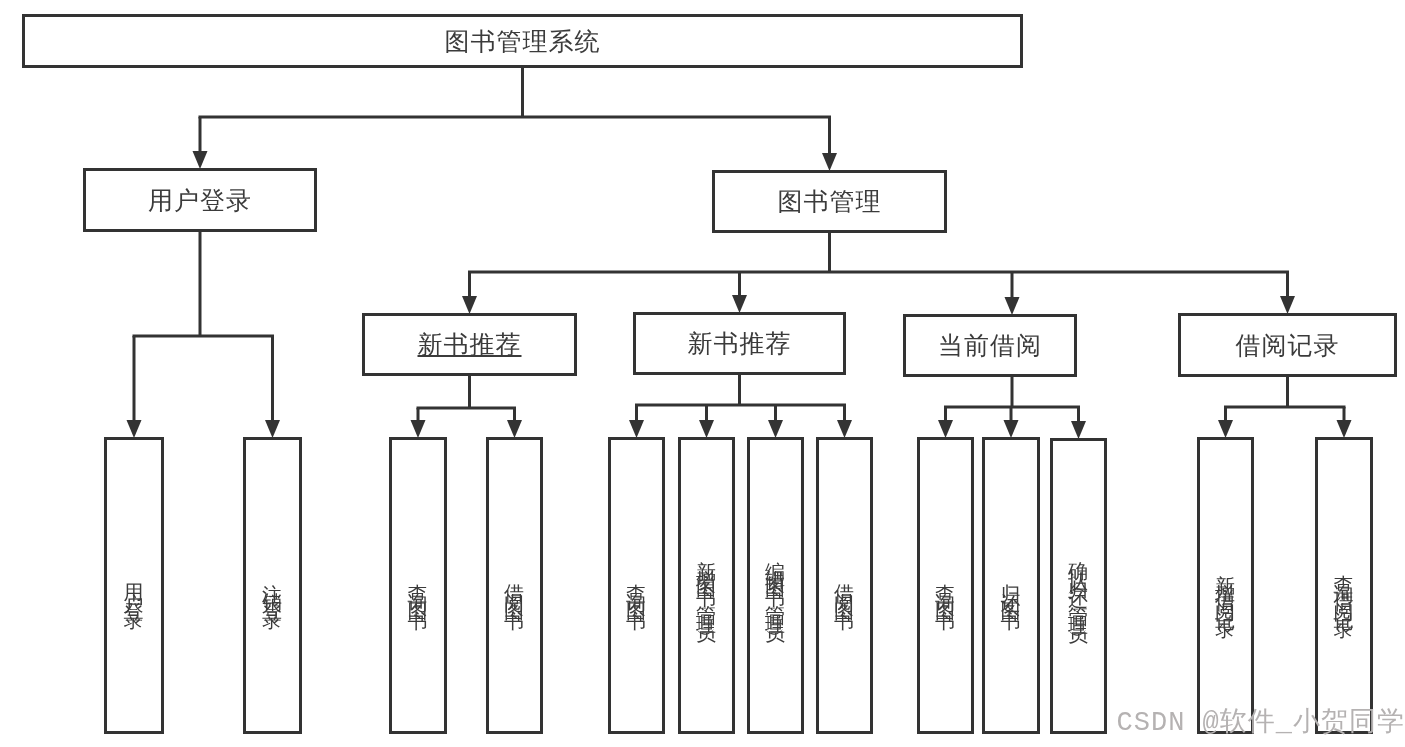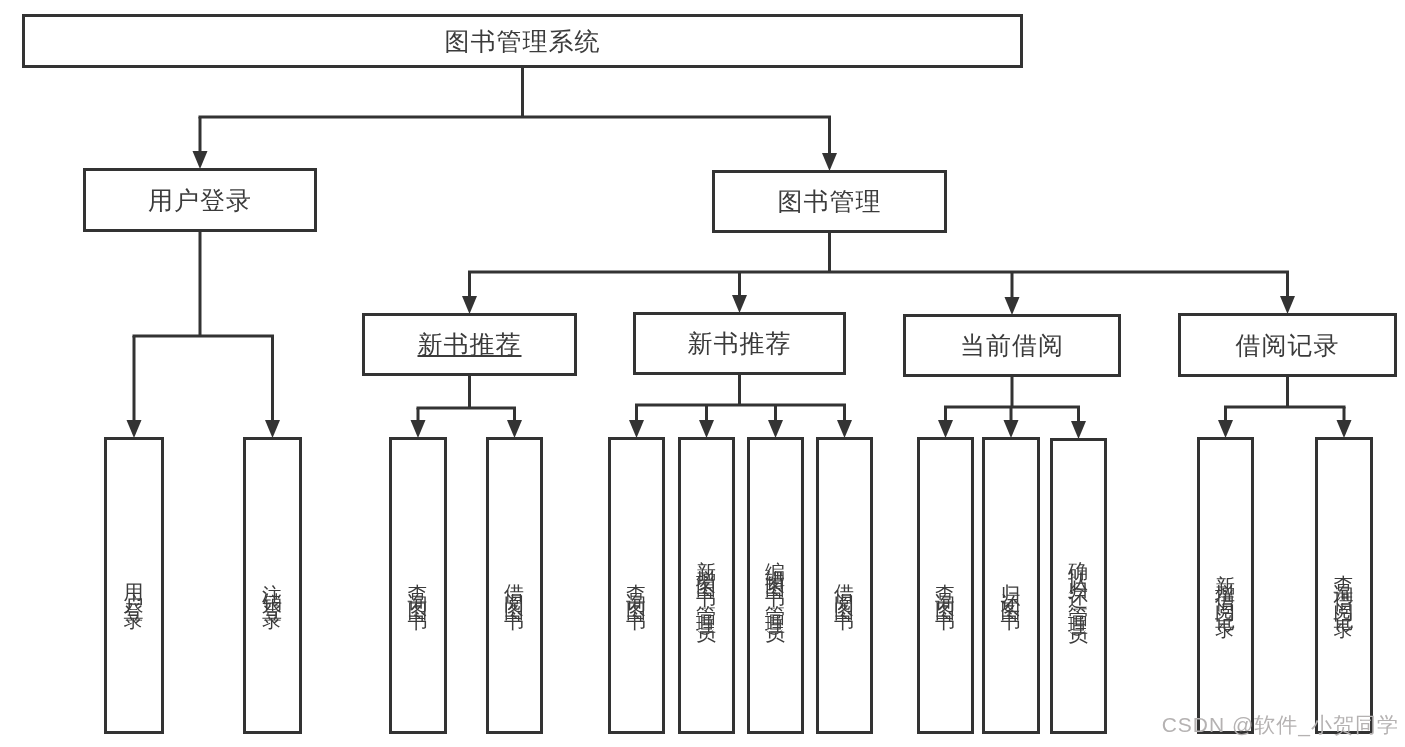--- a/index.html
+++ b/index.html
@@ -35,27 +35,28 @@
   }
   .node.v .node-label {
     writing-mode: vertical-rl;
     font-size: 20px;
     letter-spacing: 9px;
     line-height: 1;
     white-space: nowrap;
   }
   #watermark {
     position: absolute;
-    right: 6px;
+    right: 0;
     bottom: 8px;
-    font-size: 21px;
+    font-size: 27px;
     color: #b5b2b2;
     letter-spacing: 1px;
     z-index: 5;
     white-space: nowrap;
+    font-family: Liberation Mono, monospace;
   }
 </style>
 </head>
 <body>
 
 <div id="stage">
   <svg id="connectors" xmlns="http://www.w3.org/2000/svg">
       <line x1="522.5" y1="68" x2="522.5" y2="117" stroke="#333333" stroke-width="3"></line>
       <line x1="198.5" y1="117" x2="831" y2="117" stroke="#333333" stroke-width="3"></line>
       <line x1="200" y1="117" x2="200" y2="154" stroke="#333333" stroke-width="3"></line>
@@ -118,21 +119,21 @@
     </div>
     <div class="node h" style="left: 712px; top: 170px; width: 235px; height: 63px; border-color: rgb(51, 51, 51); background: rgb(255, 255, 255);">
       <span class="node-label" style="color: rgb(59, 59, 59);">图书管理</span>
     </div>
     <div class="node h" style="left: 362px; top: 313px; width: 215px; height: 63px; border-color: rgb(51, 51, 51); background: rgb(255, 255, 255); text-decoration: underline;">
       <span class="node-label" style="color: rgb(59, 59, 59);">新书推荐</span>
     </div>
     <div class="node h" style="left: 633px; top: 312px; width: 213px; height: 63px; border-color: rgb(51, 51, 51); background: rgb(255, 255, 255);">
       <span class="node-label" style="color: rgb(59, 59, 59);">新书推荐</span>
     </div>
-    <div class="node h" style="left: 903px; top: 314px; width: 218px; height: 63px; border-color: rgb(51, 51, 51); background: rgb(255, 255, 255);">
+    <div class="node h" style="left: 903px; top: 314px; width: 174px; height: 63px; border-color: rgb(51, 51, 51); background: rgb(255, 255, 255);">
       <span class="node-label" style="color: rgb(59, 59, 59);">当前借阅</span>
     </div>
     <div class="node h" style="left: 1178px; top: 313px; width: 219px; height: 64px; border-color: rgb(51, 51, 51); background: rgb(255, 255, 255);">
       <span class="node-label" style="color: rgb(59, 59, 59);">借阅记录</span>
     </div>
     <div class="node v" style="left: 104px; top: 437px; width: 60px; height: 297px; border-color: rgb(51, 51, 51); background: rgb(255, 255, 255);">
       <span class="node-label" style="color: rgb(59, 59, 59);">用户登录</span>
     </div>
     <div class="node v" style="left: 243px; top: 437px; width: 59px; height: 297px; border-color: rgb(51, 51, 51); background: rgb(255, 255, 255);">
       <span class="node-label" style="color: rgb(59, 59, 59);">注销登录</span>

